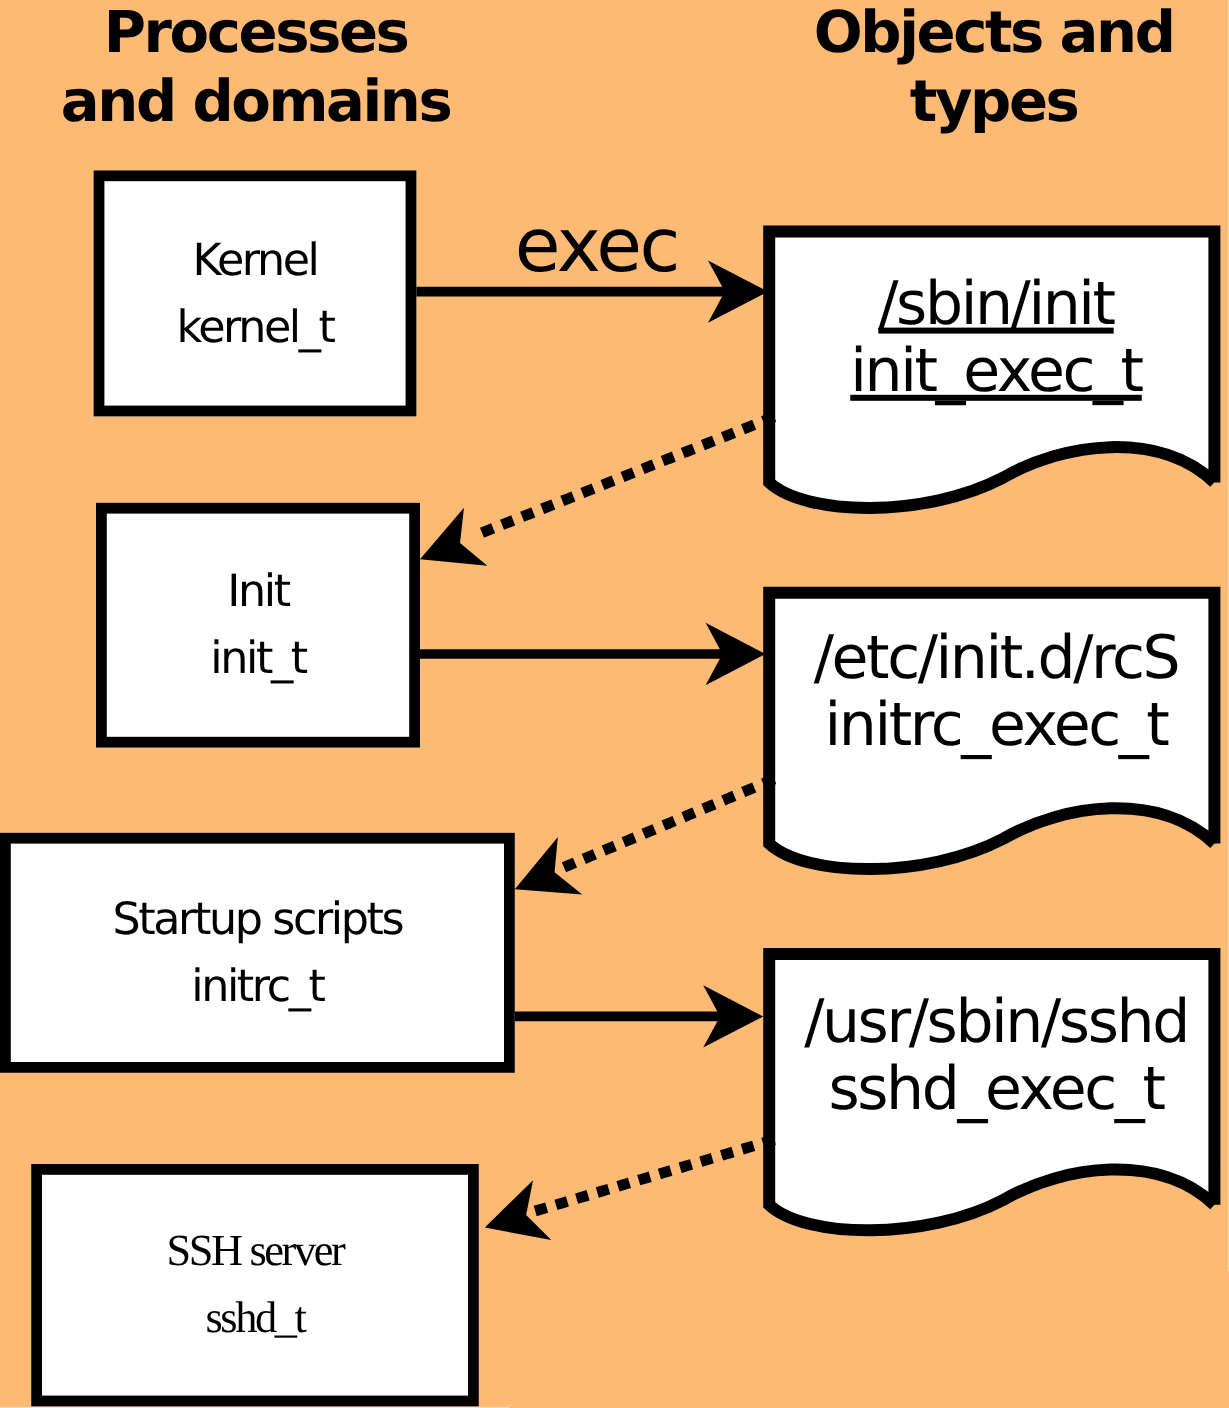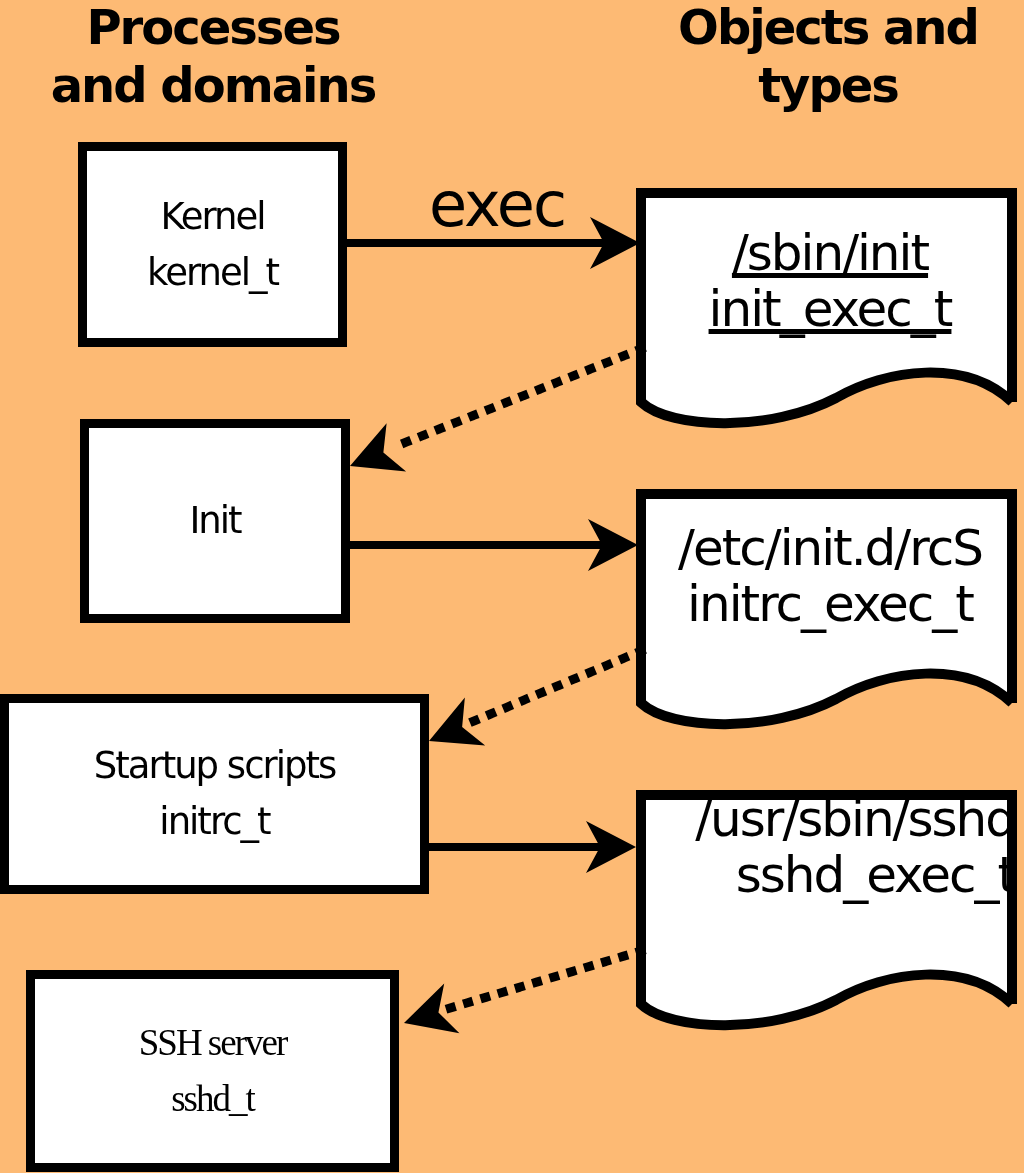--- a/index.html
+++ b/index.html
@@ -21,21 +21,21 @@
   #box-kernel {left:78px; top:142px; width:269px;height:205px;}
   #box-init   {left:80px; top:419px; width:270px;height:204px;}
   #box-initrc {left:0px;  top:694px; width:429px;height:200px;}
   #box-sshd   {left:26px; top:970px; width:373px;height:202px;font-family:Liberation Serif, serif;}
   .doc-svg{position:absolute;left:631px;width:390px;height:256px;}
   #doc-svg-0{top:183px;} #doc-svg-1{top:484px;} #doc-svg-2{top:785px;}
   .doc-text{
     position:absolute;left:645px;width:370px;text-align:center;
     font-size:50px;line-height:56px;letter-spacing:-2px;
   }
-  #doc-text-0{top:225px;text-decoration:underline;} #doc-text-1{top:520px;} #doc-text-2{top:791px;text-align:right;}
+  #doc-text-0{top:225px;text-decoration:underline;} #doc-text-1{top:520px;} #doc-text-2{top:823px;}
   #edge-label{
     position:absolute;left:427px;top:180px;width:140px;text-align:center;
     font-size:62px;line-height:50px;letter-spacing:-2px;
   }
   #arrow-layer{position:absolute;left:0;top:0;pointer-events:none;}
   .doc-path{fill:#ffffff;stroke:#000000;stroke-width:10;stroke-linejoin:miter;}
   .solid-line{stroke:#000000;stroke-width:8;}
   .dotted-line{stroke:#000000;stroke-width:9;stroke-dasharray:1 17;stroke-linecap:square;}
   .head{fill:#000000;}
 </style>
@@ -75,20 +75,21 @@
     <div>/usr/sbin/sshd</div>
     <div>sshd_exec_t</div>
   </div>
 
   <div class="pbox" id="box-kernel">
     <div>Kernel</div>
     <div>kernel_t</div>
   </div>
   <div class="pbox" id="box-init">
     <div>Init</div>
+    <div>init_t</div>
   </div>
   <div class="pbox" id="box-initrc">
     <div>Startup scripts</div>
     <div>initrc_t</div>
   </div>
   <div class="pbox" id="box-sshd">
     <div>SSH server</div>
     <div>sshd_t</div>
   </div>
 

